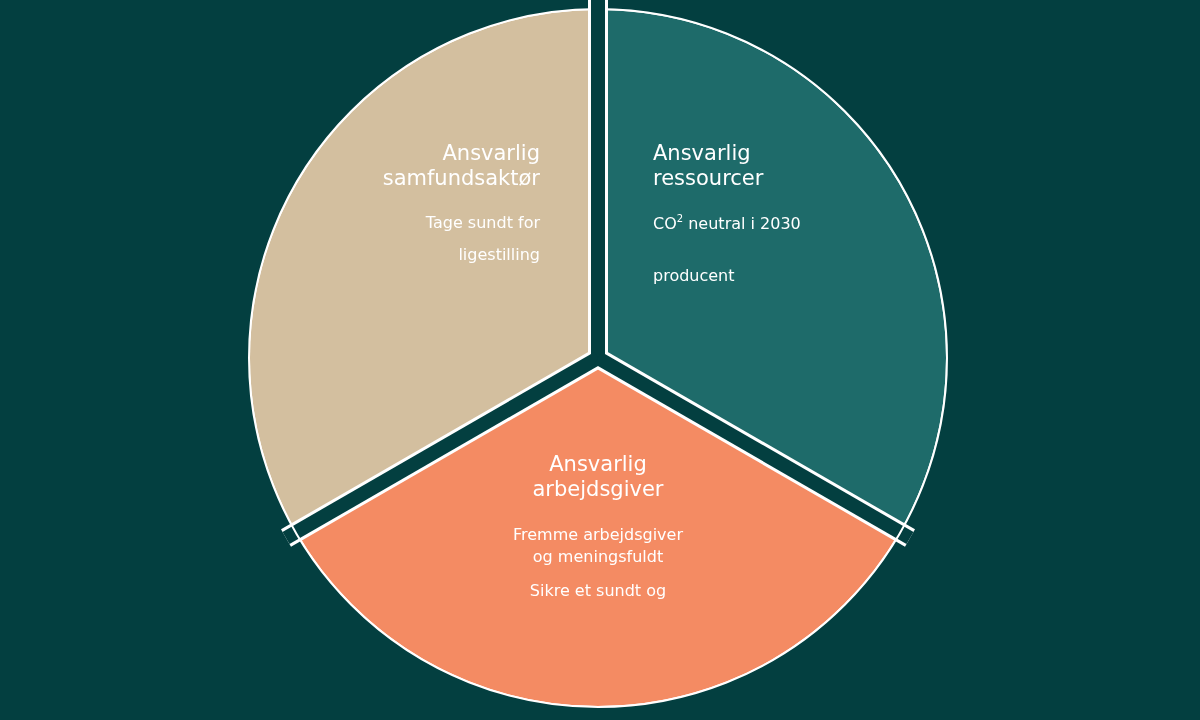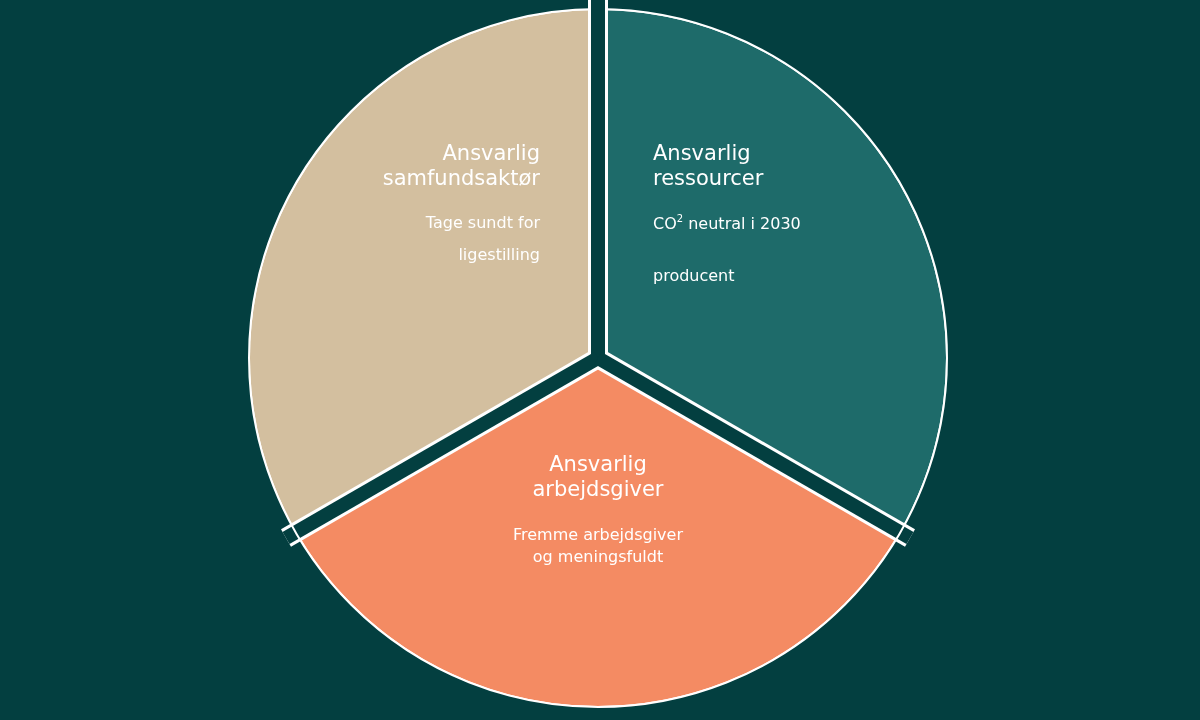--- a/index.html
+++ b/index.html
@@ -66,13 +66,14 @@
   <p class="seg-item">producent</p>
 </div>
 
 <div class="seg-text bottom" style="left:448px; width:300px; top:452px;">
   <p class="seg-title">Ansvarlig</p>
   <p class="seg-title">arbejdsgiver</p>
   <div style="height:22px"></div>
   <p class="seg-item">Fremme arbejdsgiver</p>
   <p class="seg-item">og meningsfuldt</p>
   <div style="height:12px"></div>
+  <p class="seg-item">Sikre et sundt og</p>
 </div>
 
 </body></html>

